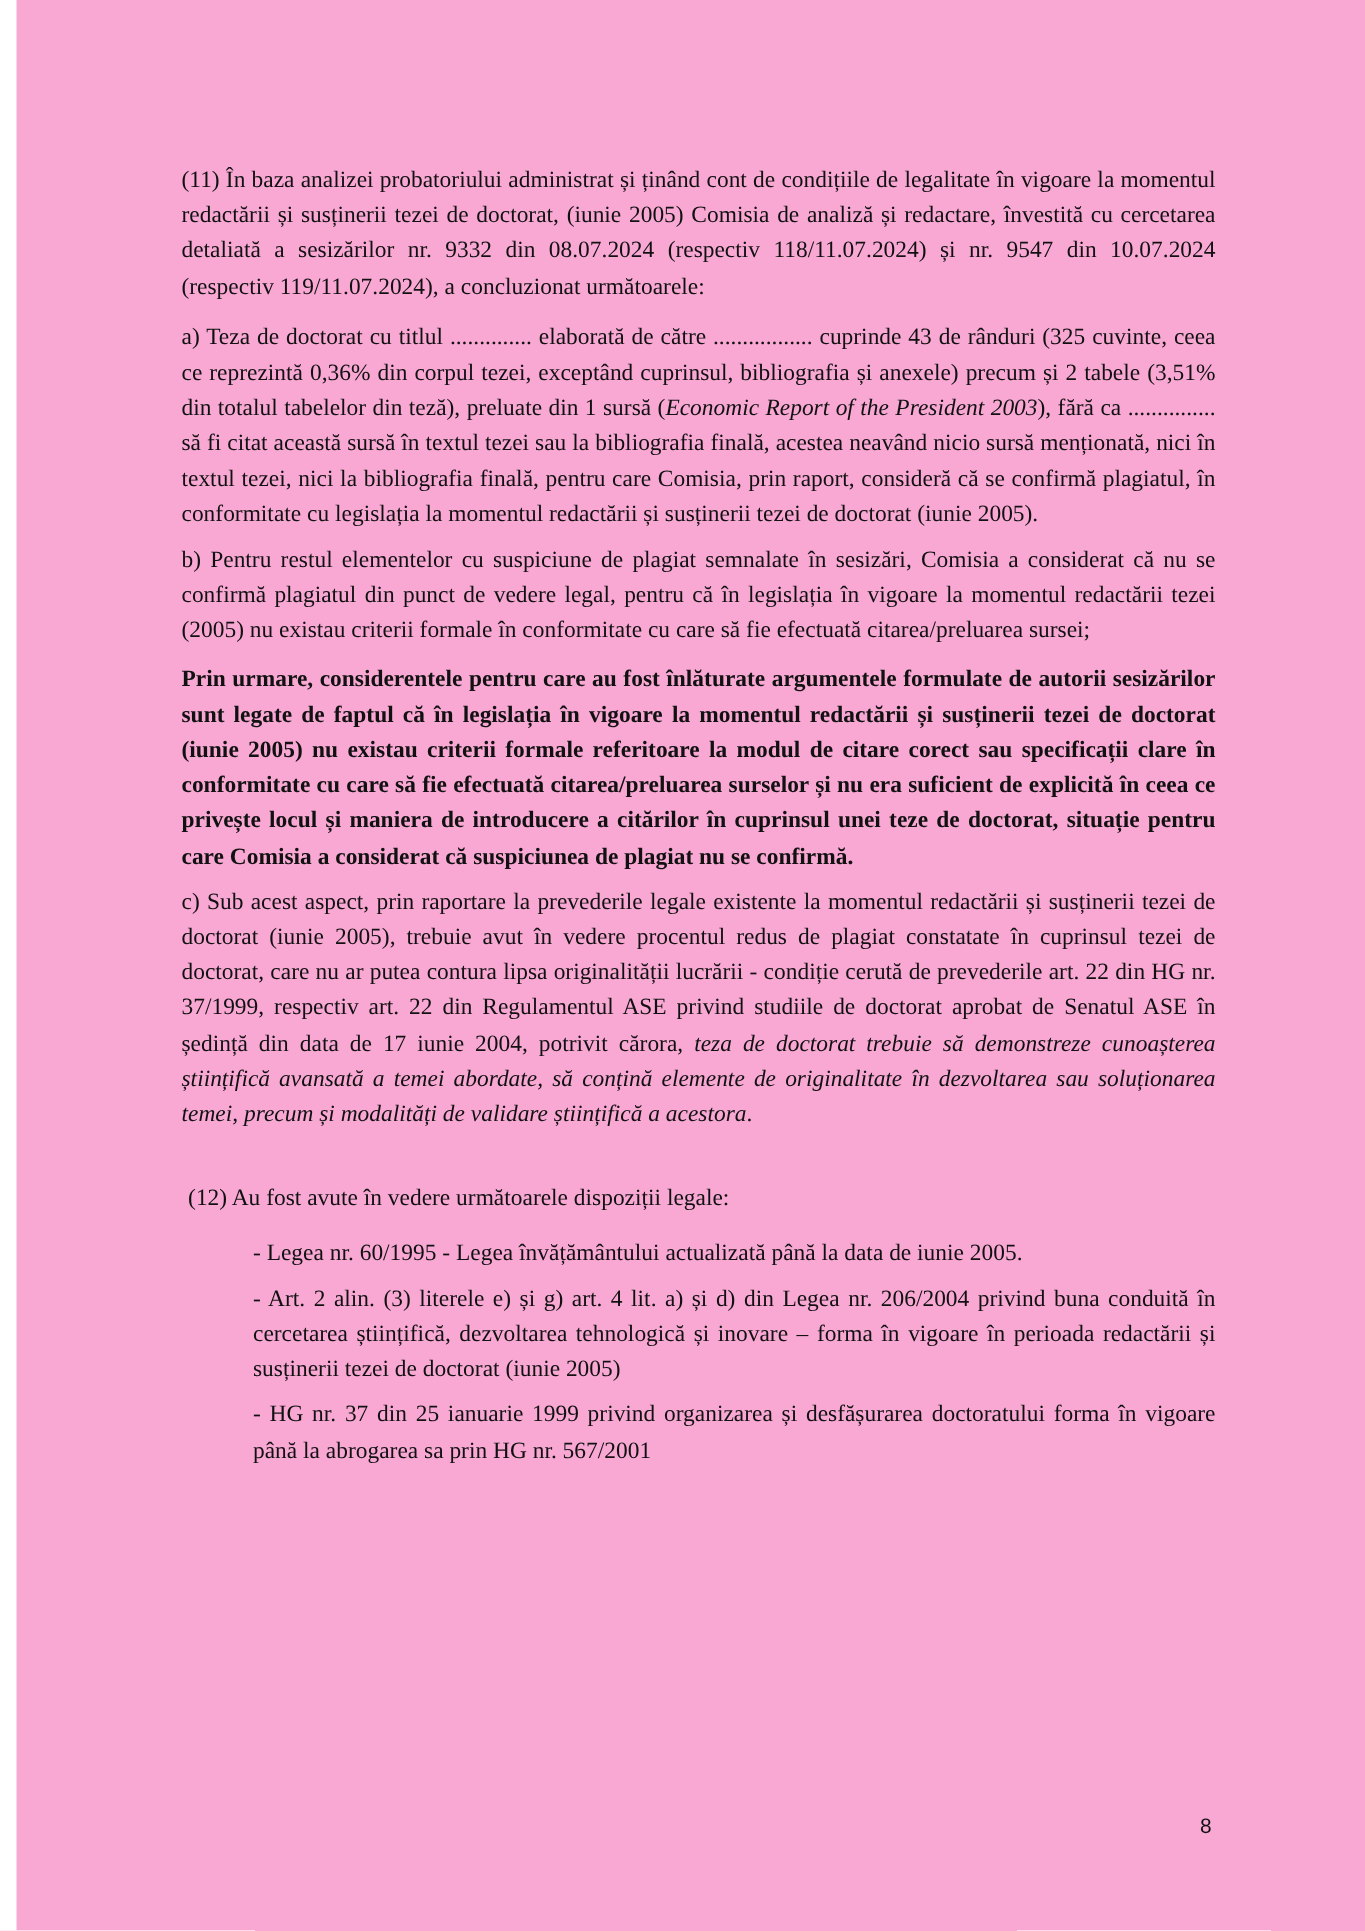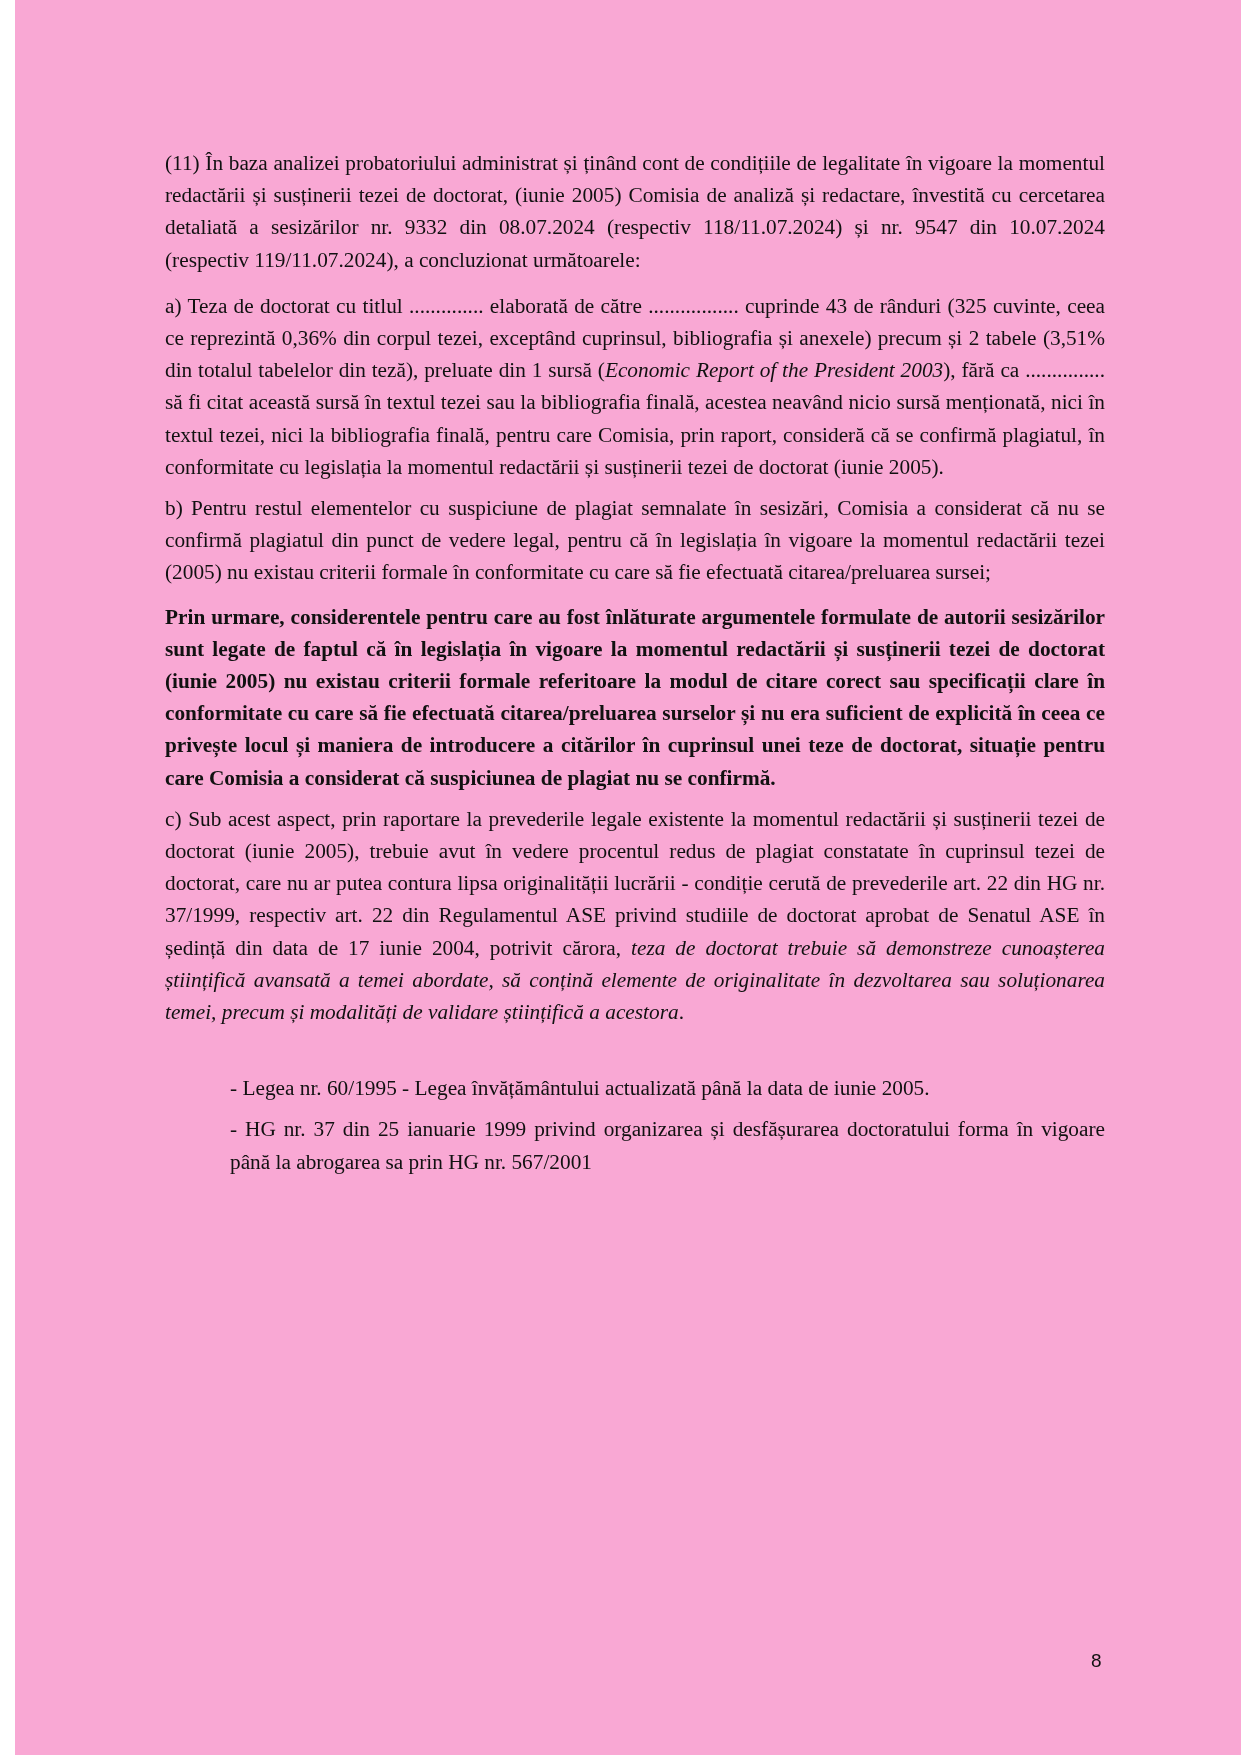--- a/index.html
+++ b/index.html
@@ -35,21 +35,23 @@
     <p class="p11">(11) În baza analizei probatoriului administrat și ținând cont de condițiile de legalitate în vigoare la momentul redactării și susținerii tezei de doctorat, (iunie 2005) Comisia de analiză și redactare, învestită cu cercetarea detaliată a sesizărilor nr. 9332 din 08.07.2024 (respectiv 118/11.07.2024) și nr. 9547 din 10.07.2024 (respectiv 119/11.07.2024), a concluzionat următoarele:</p>
 
     <p class="pa"><span>a) Teza de doctorat cu titlul .............. elaborată de către ................. cuprinde 43 de rânduri (325 cuvinte, ceea ce reprezintă 0,36% din corpul tezei, exceptând cuprinsul, bibliografia și anexele) precum și  2 tabele (3,51% din totalul tabelelor din teză), preluate din 1 sursă (</span><em>Economic Report of the President 2003</em><span>), fără ca ............... să fi citat această sursă în textul tezei sau la bibliografia finală, acestea neavând nicio sursă menționată, nici în textul tezei, nici la bibliografia finală, pentru care Comisia, prin raport, consideră că se confirmă plagiatul, în conformitate cu legislația la momentul redactării și susținerii tezei de doctorat (iunie 2005).</span></p>
 
     <p class="pb">b) Pentru restul elementelor cu suspiciune de plagiat semnalate în sesizări, Comisia a considerat că nu se confirmă plagiatul din punct de vedere legal, pentru că în legislația în vigoare la momentul redactării tezei (2005) nu existau criterii formale în conformitate cu care să fie efectuată citarea/preluarea sursei;</p>
 
     <p class="pc-prin">Prin urmare, considerentele pentru care au fost înlăturate argumentele formulate de autorii sesizărilor sunt legate de faptul că în legislația în vigoare la momentul redactării și susținerii tezei de doctorat (iunie 2005) nu existau criterii formale referitoare la modul de citare corect sau specificații clare în conformitate cu care să fie efectuată citarea/preluarea surselor și nu era suficient de explicită în ceea ce privește locul și maniera de introducere a citărilor în cuprinsul unei teze de doctorat, situație pentru care Comisia a considerat că suspiciunea de plagiat nu se confirmă.</p>
 
     <p class="pc"><span>c) Sub acest aspect, prin raportare la prevederile legale existente la momentul redactării și susținerii tezei de doctorat (iunie 2005), trebuie avut în vedere procentul redus de plagiat constatate în cuprinsul tezei de doctorat, care nu ar putea contura lipsa originalității lucrării -  condiție cerută de prevederile art. 22 din HG nr. 37/1999, respectiv art. 22 din Regulamentul ASE privind studiile de doctorat aprobat de Senatul ASE în ședință din data de 17 iunie 2004, potrivit cărora, </span><em>teza de doctorat trebuie să demonstreze cunoașterea științifică avansată a temei abordate, să conțină elemente de originalitate în dezvoltarea sau soluționarea temei, precum și modalități de validare științifică a acestora</em><span>.</span></p>
 
+    <p class="p12">(12) Au fost avute în vedere următoarele dispoziții legale:</p>
 
     <div class="list">
       <p>- Legea nr. 60/1995 - Legea învățământului actualizată până la data de iunie 2005.</p>
+      <p>- Art. 2 alin. (3) literele e) și g) art. 4 lit. a) și d) din Legea nr. 206/2004 privind buna conduită în cercetarea științifică, dezvoltarea tehnologică și inovare – forma în vigoare în perioada redactării și susținerii tezei de doctorat (iunie 2005)</p>
       <p>- HG nr. 37 din 25 ianuarie 1999 privind organizarea și desfășurarea doctoratului forma în vigoare până la abrogarea sa prin HG nr. 567/2001</p>
     </div>
   </div>
 
   <div class="page-number">8</div>
 </div>
 
 </body></html>

